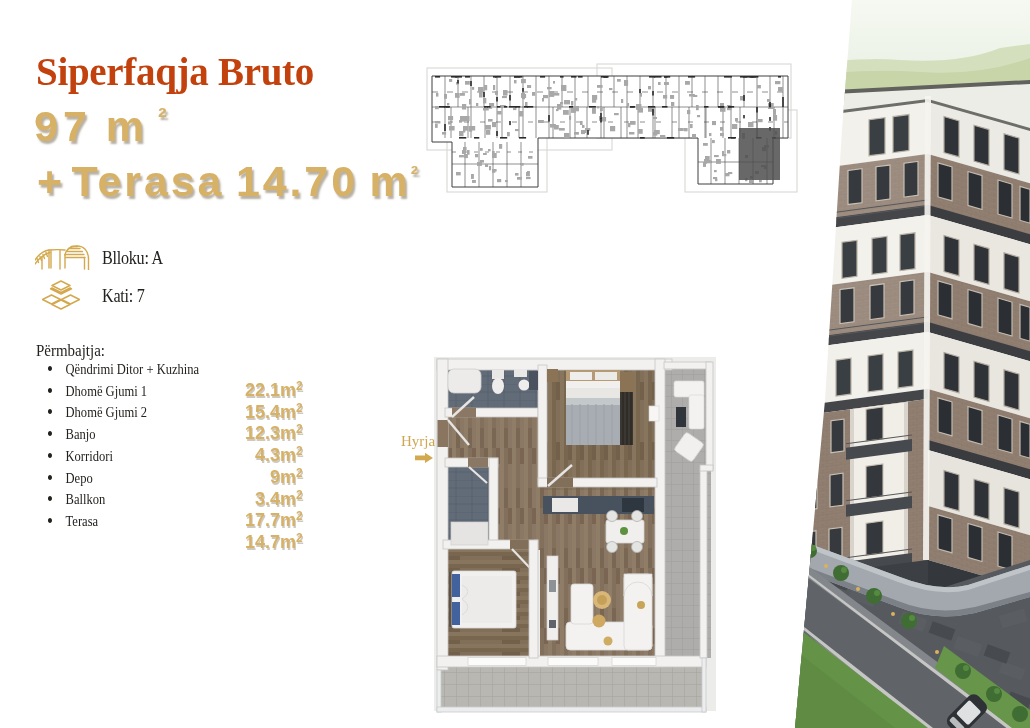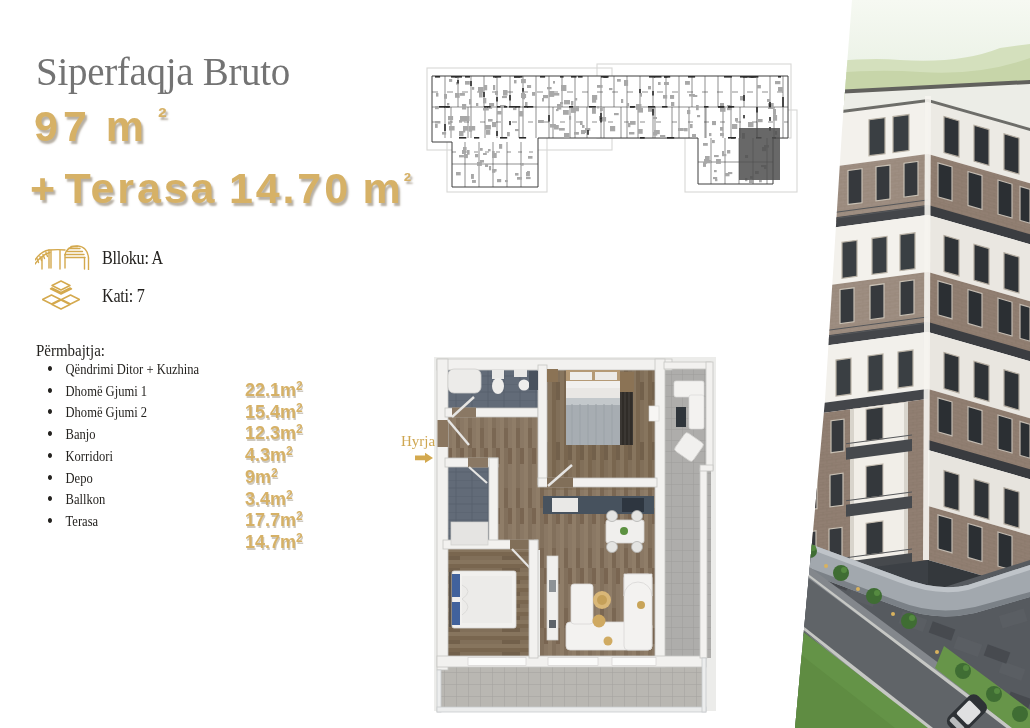--- a/index.html
+++ b/index.html
@@ -1,29 +1,29 @@
 <!DOCTYPE html>
 <html><head>
 <meta charset="utf-8">
 <style>
   html,body{margin:0;padding:0;}
   body{width:1030px;height:728px;overflow:hidden;background:#ffffff;position:relative;
        font-family:"Liberation Serif",serif;}
   .abs{position:absolute;}
   .gold{color:#d6b166;font-family:"Liberation Sans",sans-serif;font-weight:bold;
-        text-shadow:2px 3px 2px rgba(125,112,88,0.55);}
+        text-shadow:2px 3px 2px rgba(125,112,88,0.55);text-align:right;}
 </style>
 </head>
 <body>
 
-<div class="abs" style="left:36px;top:49px;font-size:39px;color:#737373;letter-spacing:-0.3px;">Siperfaqja Bruto</div>
+<div class="abs" style="left:36px;top:49px;font-size:39px;color:#c2410c;letter-spacing:-0.3px;font-weight:bold;">Siperfaqja Bruto</div>
 
 <div class="abs gold" style="left:34px;top:102px;font-size:43px;letter-spacing:5px;">97<span style="margin-left:14px;">m</span><span style="font-size:26px;line-height:23px;position:relative;top:-15px;margin-left:9px;letter-spacing:0;">²</span></div>
 
-<div class="abs gold" style="left:30px;top:157px;font-size:43px;letter-spacing:2.9px;margin-top:7px;">+ Terasa 14.70 m<span style="font-size:22px;line-height:22px;position:relative;top:-14px;letter-spacing:0;">²</span></div>
+<div class="abs gold" style="left:37px;top:157px;font-size:43px;letter-spacing:2.9px;">+ Terasa 14.70 m<span style="font-size:22px;line-height:22px;position:relative;top:-14px;letter-spacing:0;">²</span></div>
 
 <svg class="abs" style="left:35px;top:242px;" width="55" height="28" viewBox="0 0 55 28">
   <g fill="none" stroke="#d4a94e" stroke-width="1.4" stroke-linecap="round">
     <path d="M0 18 C4 12 8 9 14 8"></path>
     <path d="M0 22 C5 15 9 12 15 10.5"></path>
     <path d="M2 16.5 L3.5 20.5 M5 14.5 L6.5 18.5 M8 12.5 L9.5 16.5 M11 10.5 L12.5 14.5"></path>
     <path d="M7 15 L7 27 M14 9 L14 26"></path>
     <path d="M14 8 C20 7.5 26 7.5 30 8"></path>
     <path d="M16 8.5 L16 26 M25 8.5 L25 27"></path>
     <path d="M30 13 C31 7 36 3.5 43 4 C49 4.5 53 9 53.5 16"></path>

